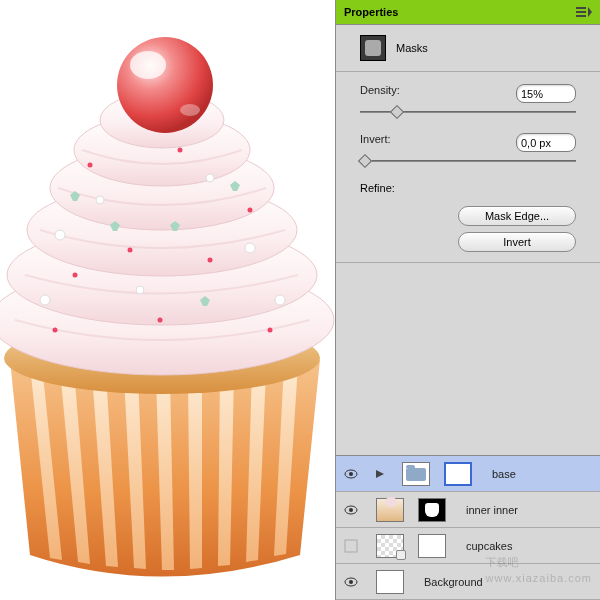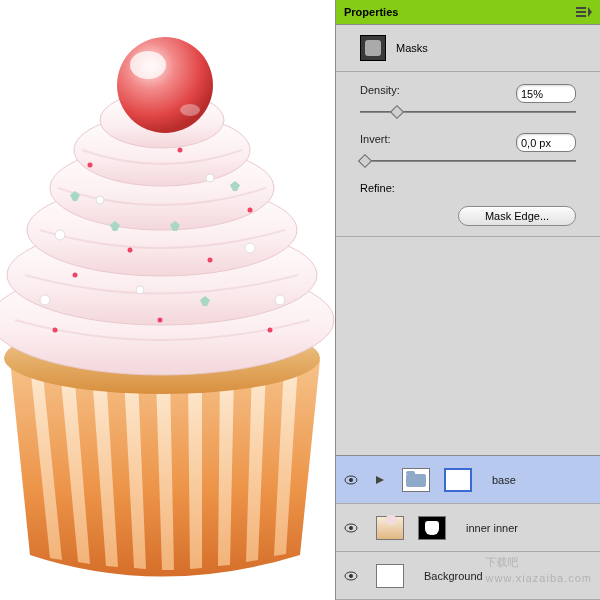--- a/index.html
+++ b/index.html
@@ -26,21 +26,21 @@
 .fld label{color:#222}
 .fld input{width:60px;height:19px;border:1px solid #7d7d7d;background:#fff;padding:0 4px;text-align:left;box-shadow:inset 1px 1px 2px rgba(0,0,0,.15);border-radius:8px}
 .slider{position:relative;height:12px;margin-top:2px}
 .slider .track{position:absolute;left:0;right:0;top:4px;height:2px;background:#888;border-top:1px solid #6a6a6a}
 .slider .thumb{position:absolute;top:0;width:10px;height:10px;background:#d0d0d0;border:1px solid #666;transform:rotate(45deg)}
 .refine .lbl{margin-bottom:12px}
 .stackbtn{display:flex;flex-direction:column;align-items:flex-end;gap:6px}
 .stackbtn button{width:118px;height:20px;background:linear-gradient(#fdfdfd,#e2e2e2);border:1px solid #8a8a8a;border-radius:10px;cursor:pointer;font-size:11px;box-shadow:0 1px 0 #fff inset}
 .spacer{flex:1;background:#d7d7d7}
 .layers{border-top:1px solid #8a8a8a}
-.layer{height:48px;background:#d7d7d7;border-bottom:1px solid #aaa;display:flex;align-items:center;padding:0 6px;gap:14px}
+.layer{height:36px;background:#d7d7d7;border-bottom:1px solid #aaa;display:flex;align-items:center;padding:0 6px;gap:14px}
 .layer.sel{background:#b7c9ee}
 .eye{width:18px;height:18px;display:flex;align-items:center;justify-content:center;margin-right:2px}
 .eye svg{display:block}
 .thumb-box{width:28px;height:24px;border:1px solid #777;background:#fff;position:relative;flex-shrink:0}
 .thumb-box.trans{background:repeating-conic-gradient(#ddd 0 25%,#fff 0 50%) 0 0/8px 8px}
 .thumb-box.mask-dark{background:#000}
 .thumb-box.mask-dark .m{position:absolute;left:6px;top:4px;width:14px;height:14px;background:#fff;border-radius:3px 3px 6px 6px}
 .thumb-box.mask-sel{border:2px solid #3a6ad1;background:#fff}
 .thumb-box.white{background:#fff}
 .thumb-box .folder{position:absolute;left:3px;top:5px;width:20px;height:13px;background:#8fa9c8;border-radius:2px}
@@ -185,20 +185,21 @@
       </div>
       <div class="slider">
         <div class="track"></div>
           <div class="thumb" style="left:0%"></div>
       </div>
     </div>
     <div class="refine">
       <div class="lbl">Refine:</div>
       <div class="stackbtn">
         <button>Mask Edge...</button>
+        <button>Invert</button>
       </div>
     </div>
   </div>
 
   <div class="spacer"></div>
 
   <div class="layers">
     <div class="layer sel">
       <span class="eye">
           <svg width="14" height="10">
@@ -222,20 +223,32 @@
           <svg width="14" height="10">
             <ellipse cx="7" cy="5" rx="6" ry="4" fill="none" stroke="#333"></ellipse>
             <circle cx="7" cy="5" r="2" fill="#333"></circle>
           </svg>
         </span>
       <div class="thumb-box muff"></div>
       <div class="thumb-box mask-dark">
           <div class="m"></div>
         </div>
       <span class="lname">inner inner</span>
+    </div>
+    <div class="layer">
+      <span class="eye">
+          <svg width="14" height="14">
+            <rect x="1" y="1" width="12" height="12" fill="none" stroke="#aaa"></rect>
+          </svg>
+        </span>
+      <div class="thumb-box trans">
+          <div class="locklink"></div>
+        </div>
+      <div class="thumb-box white"></div>
+      <span class="lname">cupcakes</span>
     </div>
     <div class="layer">
       <span class="eye">
           <svg width="14" height="10">
             <ellipse cx="7" cy="5" rx="6" ry="4" fill="none" stroke="#333"></ellipse>
             <circle cx="7" cy="5" r="2" fill="#333"></circle>
           </svg>
         </span>
       <div class="thumb-box white"></div>
       <span class="lname it">Background</span>

